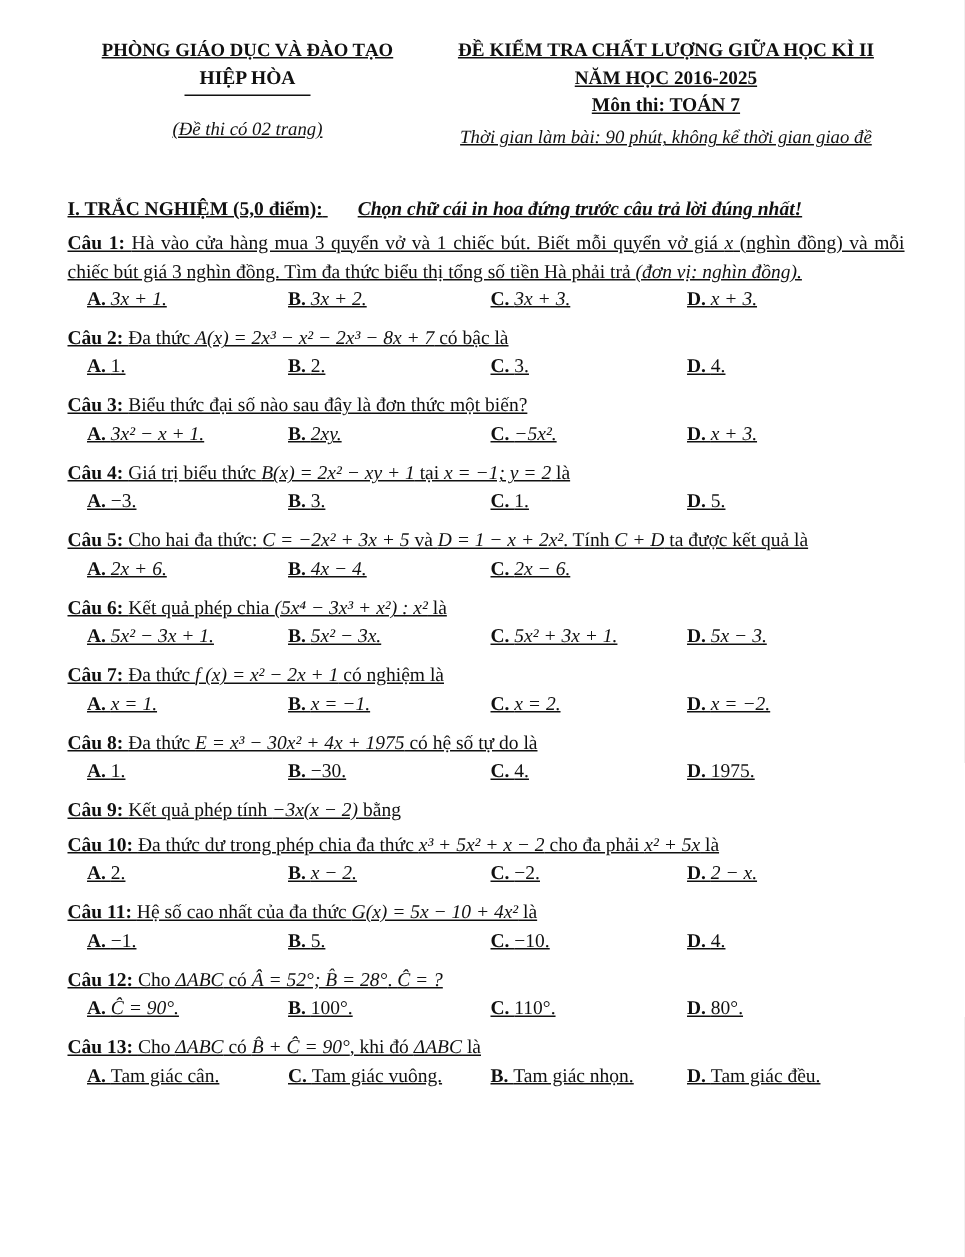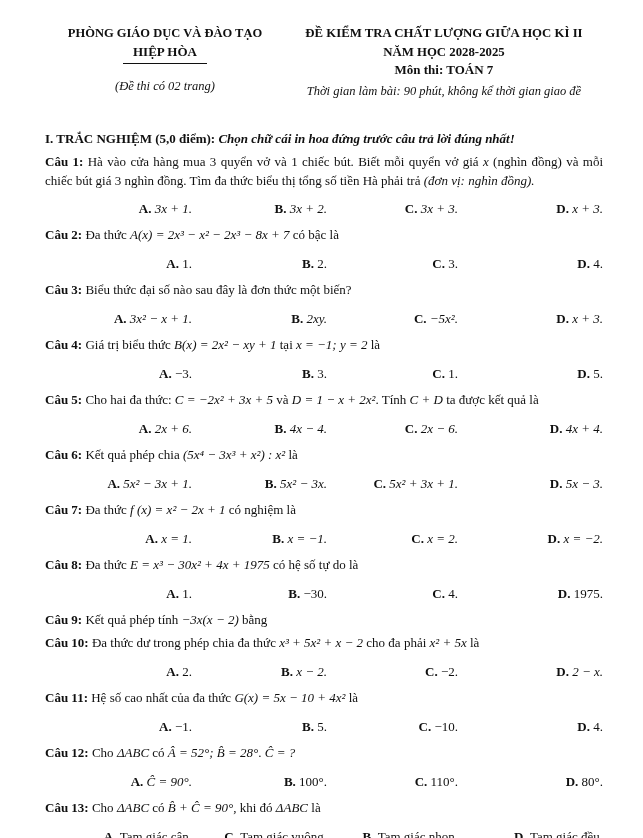--- a/index.html
+++ b/index.html
@@ -1,67 +1,66 @@
 <!DOCTYPE html>
 <html lang="vi"><head>
 <meta charset="utf-8">
 <style>
   html,body{margin:0;padding:0;background:#e8e8e8;}
   .page{
     width:643px;height:838px;box-sizing:border-box;margin:0 auto;
     background:#ffffff;color:#101010;
     padding:24px 40px 18px 45px;
     font-family:"Liberation Serif","DejaVu Serif",serif;
-    font-size:13px;line-height:1.46;overflow:hidden;
+    font-size:13px;line-height:1.46;overflow:hidden;text-decoration:underline;
   }
   
   .header{display:flex;width:100%;}
   .header-left{width:43%;text-align:center;}
   .header-right{width:57%;text-align:center;}
   .hl1{font-weight:bold;font-size:12.5px;}
   .hl2-wrap{margin-top:1px;}
   .hl2{font-weight:bold;font-size:13px;display:inline-block;border-bottom:1.6px solid #101010;padding:0 10px 1px 10px;}
   .hl3{font-style:italic;margin-top:13px;font-size:12.5px;}
   .hr1{font-weight:bold;font-size:12.8px;}
   .hr2{font-weight:bold;font-size:12.8px;}
   .hr3{font-weight:bold;font-size:13px;}
   .hr4{font-style:italic;font-size:12.5px;margin-top:2px;}
   
   .section-heading{margin-top:29px;margin-bottom:4px;}
   .sh-bold{font-weight:bold;text-align:center;}
-  .sh-italic{font-weight:bold;font-style:italic;}
+  .sh-italic{font-weight:bold;font-style:italic;margin-left:20px;}
   
   .question{margin-top:4px;}
   .q-text{text-align:justify;}
   .q-num{font-weight:bold;}
   .math{font-style:italic;}
   .ital{font-style:italic;}
   .options{
     display:grid;
     grid-template-columns:134px 135px 131px 1fr;
-    margin:10px 0 7px 13px;
-    text-align:right;
+    margin:0 0 7px 13px;
   }
   .option{white-space:nowrap;}
   .opt-letter{font-weight:bold;}
 </style>
 </head>
 <body>
 
 <div class="page">
 
   <div class="header">
     <div class="header-left">
       <div class="hl1">PHÒNG GIÁO DỤC VÀ ĐÀO TẠO</div>
       <div class="hl2-wrap"><span class="hl2">HIỆP HÒA</span></div>
       <div class="hl3">(Đề thi có 02 trang)</div>
     </div>
     <div class="header-right">
       <div class="hr1">ĐỀ KIỂM TRA CHẤT LƯỢNG GIỮA HỌC KÌ II</div>
-      <div class="hr2">NĂM HỌC 2028-2025</div>
+      <div class="hr2">NĂM HỌC 2016-2025</div>
       <div class="hr3">Môn thi: TOÁN 7</div>
       <div class="hr4">Thời gian làm bài: 90 phút, không kể thời gian giao đề</div>
     </div>
   </div>
 
   <div class="section-heading">
     <span class="sh-bold">I. TRẮC NGHIỆM (5,0 điểm):</span>
     <span class="sh-italic">Chọn chữ cái in hoa đứng trước câu trả lời đúng nhất!</span>
   </div>
 
@@ -101,21 +100,20 @@
           <div class="option"><span class="opt-letter">C. </span><span class="txt">1.</span></div>
           <div class="option"><span class="opt-letter">D. </span><span class="txt">5.</span></div>
         </div>
       </div>
       <div class="question">
         <div class="q-text"><span class="q-num">Câu 5: </span><span class="txt">Cho hai đa thức: </span><span class="math">C = −2x² + 3x + 5</span><span class="txt"> và </span><span class="math">D = 1 − x + 2x²</span><span class="txt">. Tính </span><span class="math">C + D</span><span class="txt"> ta được kết quả là</span></div>
         <div class="options">
           <div class="option"><span class="opt-letter">A. </span><span class="math">2x + 6.</span></div>
           <div class="option"><span class="opt-letter">B. </span><span class="math">4x − 4.</span></div>
           <div class="option"><span class="opt-letter">C. </span><span class="math">2x − 6.</span></div>
-          <div class="option"><span class="opt-letter">D. </span><span class="math">4x + 4.</span></div>
         </div>
       </div>
       <div class="question">
         <div class="q-text"><span class="q-num">Câu 6: </span><span class="txt">Kết quả phép chia </span><span class="math">(5x⁴ − 3x³ + x²) : x²</span><span class="txt"> là</span></div>
         <div class="options">
           <div class="option"><span class="opt-letter">A. </span><span class="math">5x² − 3x + 1.</span></div>
           <div class="option"><span class="opt-letter">B. </span><span class="math">5x² − 3x.</span></div>
           <div class="option"><span class="opt-letter">C. </span><span class="math">5x² + 3x + 1.</span></div>
           <div class="option"><span class="opt-letter">D. </span><span class="math">5x − 3.</span></div>
         </div>

